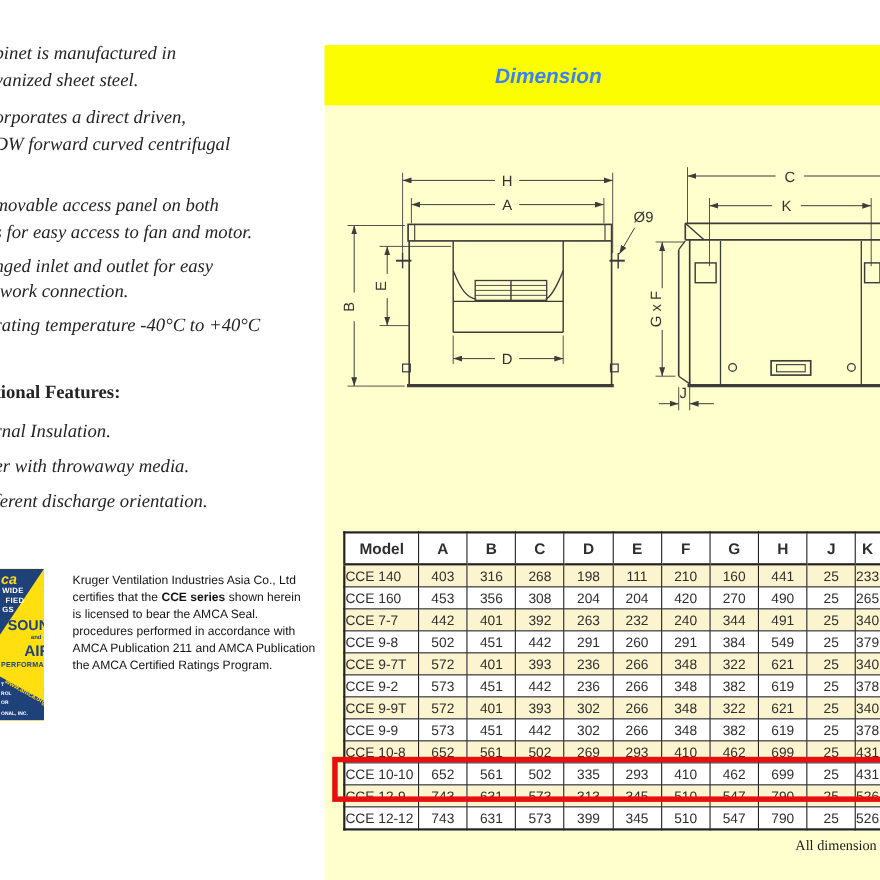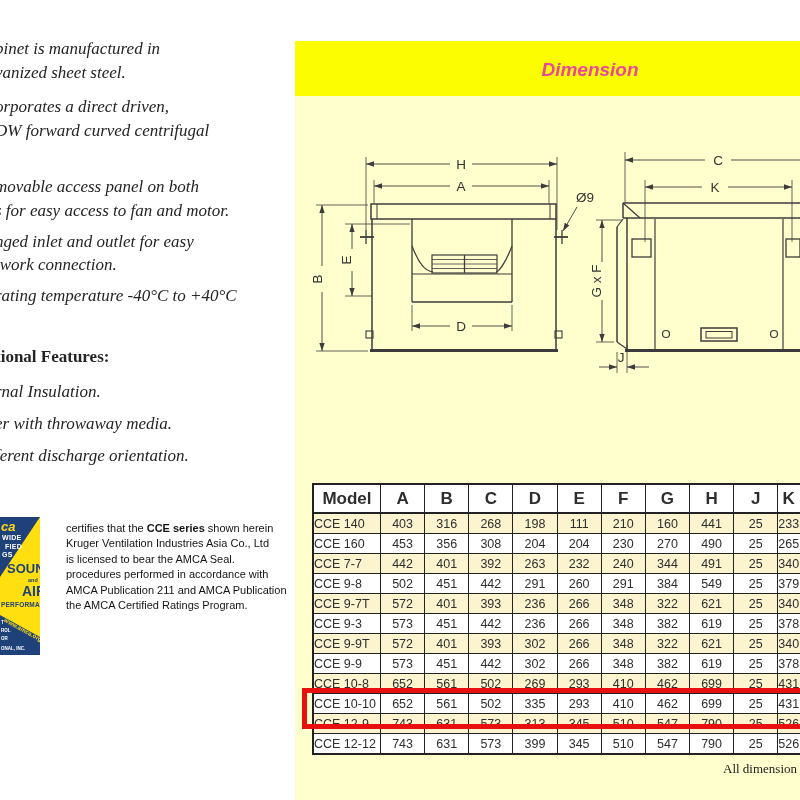--- a/index.html
+++ b/index.html
@@ -33,34 +33,34 @@
 
   
   .cert{position:absolute;left:66px;top:521px;width:240px;
         font:11px/15.4px "Liberation Sans",sans-serif;color:#141414;}
   .cert div{white-space:nowrap;}
   .cert b{font-weight:bold;}
 
   
   .panel-band{position:absolute;left:295px;top:41px;width:505px;height:55px;background:#FCFE00;}
   .panel-bg{position:absolute;left:295px;top:96px;width:505px;height:704px;background:#FFFFCE;}
-  .panel-title{position:absolute;left:450px;top:59px;width:280px;text-align:center;
-               font:bold italic 19px "Liberation Sans",sans-serif;color:#ec4899;}
+  .panel-title{position:absolute;left:450px;top:59px;width:280px;
+               font:bold italic 19px "Liberation Sans",sans-serif;color:#3b82f6;}
 
   
   #drawing{position:absolute;left:0;top:0;pointer-events:none;}
   #drawing text{font-family:"Liberation Sans",sans-serif;font-size:13.5px;fill:#333;stroke:none;}
 
   
   .tblwrap{position:absolute;left:312px;top:483px;}
   table.dim{border-collapse:collapse;table-layout:fixed;width:511px;background:#fff;}
   table.dim{border:2px solid #222;}
   table.dim th,table.dim td{border:1.2px solid #222;padding:0;color:#2e2e2e;
         font-family:"Liberation Sans",sans-serif;overflow:hidden;}
-  table.dim th{height:27px;font-size:17px;font-weight:bold;text-align:center;background:#fff;}
+  table.dim th{height:27px;font-size:14px;font-weight:bold;text-align:center;background:#fff;}
   table.dim th:first-child{width:66px;}
   table.dim td{height:19px;font-size:12.5px;text-align:center;}
   table.dim td.model{text-align:left;padding-left:0;}
   table.dim thead th{border-bottom:2.5px solid #222;}
   table.dim tbody tr:nth-child(odd){background:#FBF4CE;}
   table.dim th:last-child,table.dim td:last-child{padding-right:22px;}
 
   .hlbox{position:absolute;border:5px solid #E90F0F;background:transparent;z-index:5;
          pointer-events:none;}
 
@@ -100,22 +100,22 @@
     <span class="s-air">AIR</span>
     <span class="s-perf">PERFORMANCE</span>
     <span class="s-web">www.amca.org</span>
     <span class="s-frag" style="left:1px;top:103px">T</span>
     <span class="s-frag" style="left:1px;top:111px">ROL</span>
     <span class="s-frag" style="left:1px;top:119px">OR</span>
     <span class="s-frag" style="left:1px;top:129px">ONAL, INC.</span>
   </div>
 
   <div class="cert">
+    <div>Kruger Ventilation Industries Asia Co., Ltd</div>
     <div><span>certifies that the </span><b>CCE series</b><span> shown herein</span></div>
-    <div>Kruger Ventilation Industries Asia Co., Ltd</div>
     <div>is licensed to bear the AMCA Seal.</div>
     <div>procedures performed in accordance with</div>
     <div>AMCA Publication 211 and AMCA Publication</div>
     <div>the AMCA Certified Ratings Program.</div>
   </div>
 
   <div class="panel-band"></div>
   <div class="panel-bg"></div>
   <div class="panel-title">Dimension</div>
 
@@ -243,21 +243,21 @@
             <td>25</td>
             <td>233</td>
           </tr>
           <tr>
             <td class="model">CCE 160</td>
             <td>453</td>
             <td>356</td>
             <td>308</td>
             <td>204</td>
             <td>204</td>
-            <td>230</td>
+            <td>420</td>
             <td>270</td>
             <td>490</td>
             <td>25</td>
             <td>265</td>
           </tr>
           <tr>
             <td class="model">CCE 7-7</td>
             <td>442</td>
             <td>401</td>
             <td>392</td>
@@ -289,21 +289,21 @@
             <td>393</td>
             <td>236</td>
             <td>266</td>
             <td>348</td>
             <td>322</td>
             <td>621</td>
             <td>25</td>
             <td>340</td>
           </tr>
           <tr>
-            <td class="model">CCE 9-3</td>
+            <td class="model">CCE 9-2</td>
             <td>573</td>
             <td>451</td>
             <td>442</td>
             <td>236</td>
             <td>266</td>
             <td>348</td>
             <td>382</td>
             <td>619</td>
             <td>25</td>
             <td>378</td>

